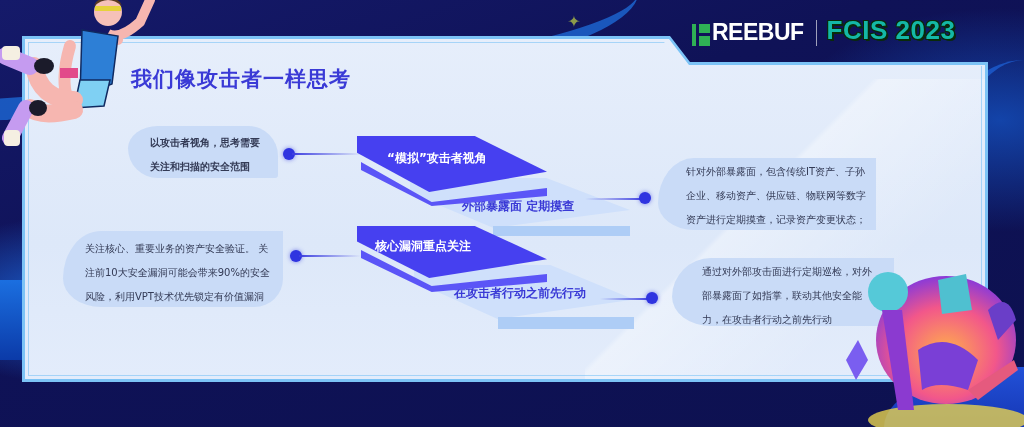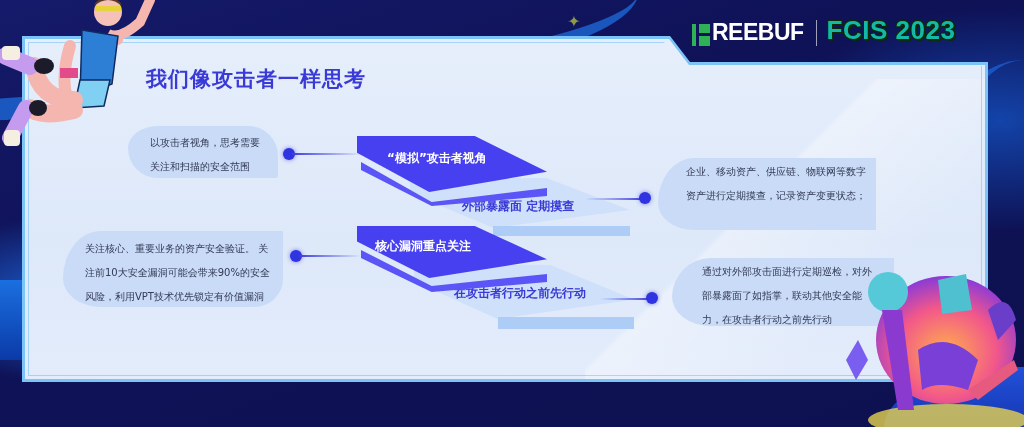--- a/index.html
+++ b/index.html
@@ -84,35 +84,36 @@
   .logo-sep {
     width: 1px; height: 26px; background: rgba(255,255,255,0.6); margin: 0 10px 0 12px;
   }
   .logo-event {
     color: #14b8a6; font-family: "Liberation Sans", sans-serif; font-weight: 700;
     font-size: 26px; letter-spacing: 0.5px;
     text-shadow: 2px 2px 0 #0a2a0a, -1px -1px 0 #0a2a0a, 1px -1px 0 #0a2a0a, -1px 1px 0 #0a2a0a;
   }
 
   .title {
-    position: absolute; left: 146px; top: 65px;
+    position: absolute; left: 131px; top: 65px;
     color: #3a3ad6; font-size: 21px; font-weight: 700; letter-spacing: 1px;
   }
 
   
   .blob {
     position: absolute; background: #c9dbf7;
     color: #333a55; font-size: 10px; line-height: 24px;
   }
   .blob p { white-space: nowrap; }
   .blob-1 {
     left: 128px; top: 126px; width: 150px; height: 52px;
     border-radius: 4px 40px 4px 40px / 4px 40px 4px 40px;
     border-top-left-radius: 40px 30px;
     padding: 5px 0 0 22px;
+    font-weight: bold;
   }
   .blob-2 {
     left: 63px; top: 231px; width: 220px; height: 76px;
     border-radius: 40px 0 30px 40px / 50px 0 30px 30px;
     padding: 6px 0 0 22px;
   }
   .blob-3 {
     left: 658px; top: 158px; width: 218px; height: 72px;
     border-radius: 40px 0 0 40px / 50px 0 0 30px;
     padding: 2px 0 0 28px;
@@ -189,20 +190,21 @@
 <div class="blob blob-1">
   <p>以攻击者视角，思考需要</p>
   <p>关注和扫描的安全范围</p>
 </div>
 <div class="blob blob-2">
   <p>关注核心、重要业务的资产安全验证。 关</p>
   <p>注前10大安全漏洞可能会带来90%的安全</p>
   <p>风险，利用VPT技术优先锁定有价值漏洞</p>
 </div>
 <div class="blob blob-3">
+  <p>针对外部暴露面，包含传统IT资产、子孙</p>
   <p>企业、移动资产、供应链、物联网等数字</p>
   <p>资产进行定期摸查，记录资产变更状态；</p>
 </div>
 <div class="blob blob-4">
   <p>通过对外部攻击面进行定期巡检，对外</p>
   <p>部暴露面了如指掌，联动其他安全能</p>
   <p>力，在攻击者行动之前先行动</p>
 </div>
 
 <div class="plate plate-light" style="left:410px; top:178px; width:220px; height:60px;">

